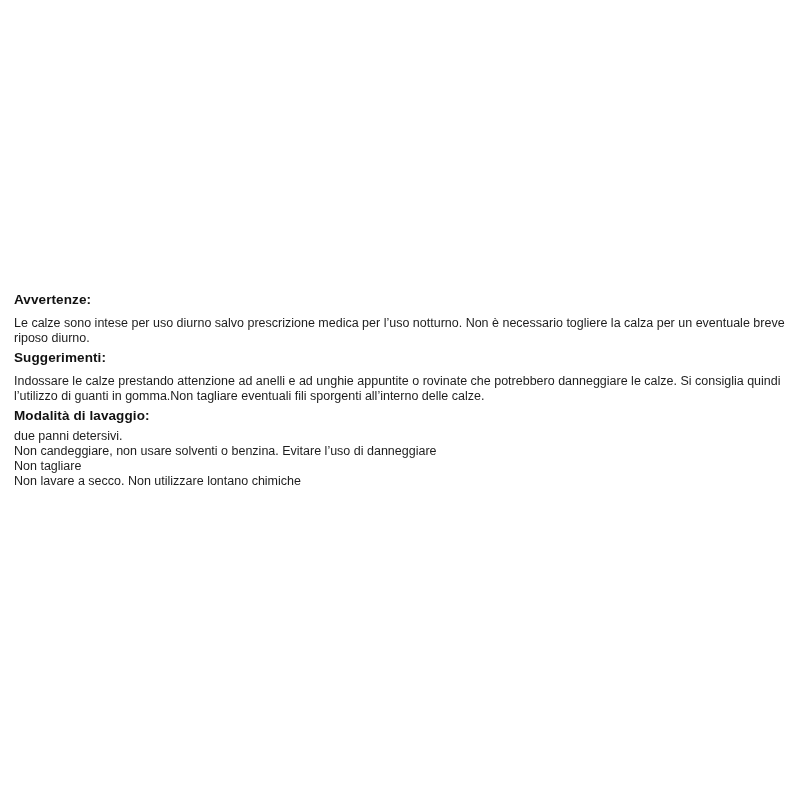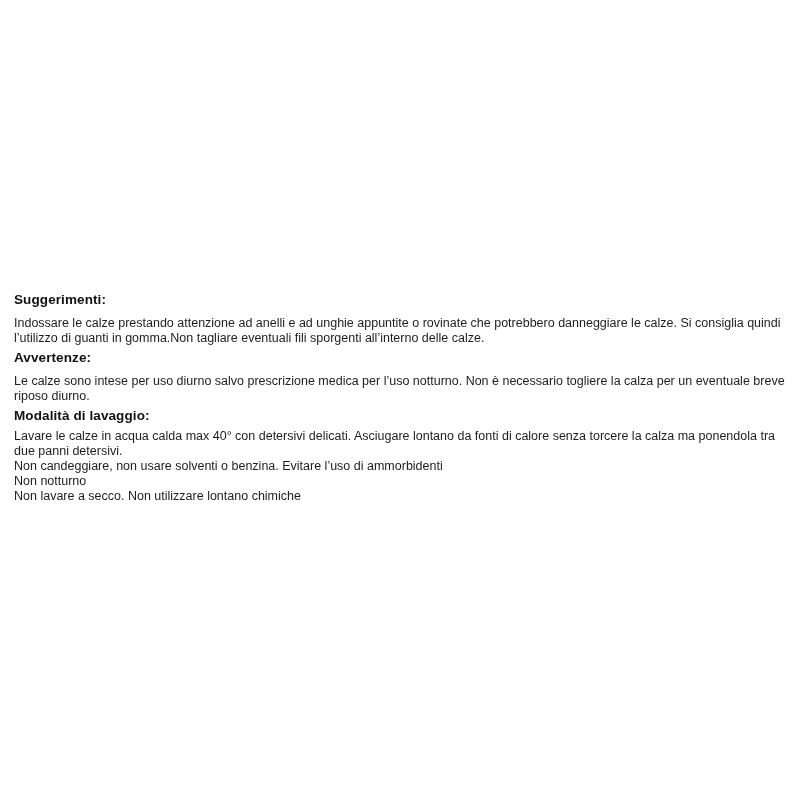--- a/index.html
+++ b/index.html
@@ -47,40 +47,39 @@
     white-space: nowrap;
   }
 </style>
 </head>
 <body>
 
 <div class="page">
   <div class="care-instructions">
 
     <div class="section">
+      <div class="section-heading">Avvertenze:</div>
+      <div class="section-body">
+        <div class="text-line">Le calze sono intese per uso diurno salvo prescrizione medica per l’uso notturno. Non è necessario togliere la calza per un eventuale breve</div>
+        <div class="text-line">riposo diurno.</div>
+      </div>
+    </div>
+
+    <div class="section">
       <div class="section-heading">Suggerimenti:</div>
       <div class="section-body">
         <div class="text-line">Indossare le calze prestando attenzione ad anelli e ad unghie appuntite o rovinate che potrebbero danneggiare le calze. Si consiglia quindi</div>
         <div class="text-line">l’utilizzo di guanti in gomma.Non tagliare eventuali fili sporgenti all’interno delle calze.</div>
       </div>
     </div>
 
     <div class="section">
-      <div class="section-heading">Avvertenze:</div>
-      <div class="section-body">
-        <div class="text-line">Le calze sono intese per uso diurno salvo prescrizione medica per l’uso notturno. Non è necessario togliere la calza per un eventuale breve</div>
-        <div class="text-line">riposo diurno.</div>
-      </div>
-    </div>
-
-    <div class="section">
       <div class="section-heading">Modalità di lavaggio:</div>
       <div class="section-body tight">
-        <div class="text-line">Lavare le calze in acqua calda max 40° con detersivi delicati. Asciugare lontano da fonti di calore senza torcere la calza ma ponendola tra</div>
         <div class="text-line">due panni detersivi.</div>
-        <div class="text-line">Non candeggiare, non usare solventi o benzina. Evitare l’uso di ammorbidenti</div>
-        <div class="text-line">Non notturno</div>
+        <div class="text-line">Non candeggiare, non usare solventi o benzina. Evitare l’uso di danneggiare</div>
+        <div class="text-line">Non tagliare</div>
         <div class="text-line">Non lavare a secco. Non utilizzare lontano chimiche</div>
       </div>
     </div>
 
   </div>
 </div>
 
 </body></html>

